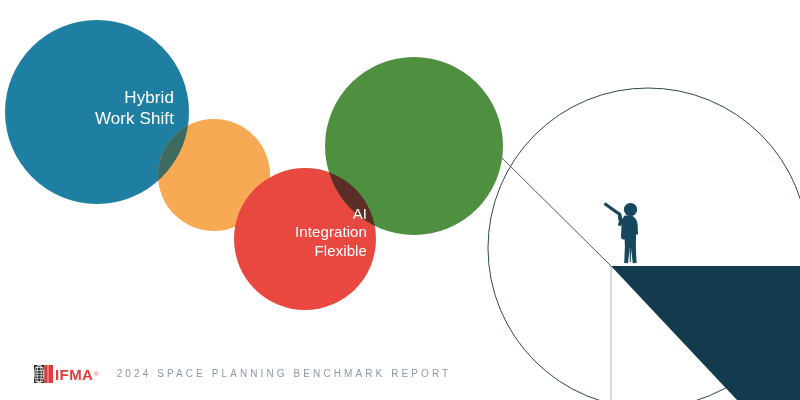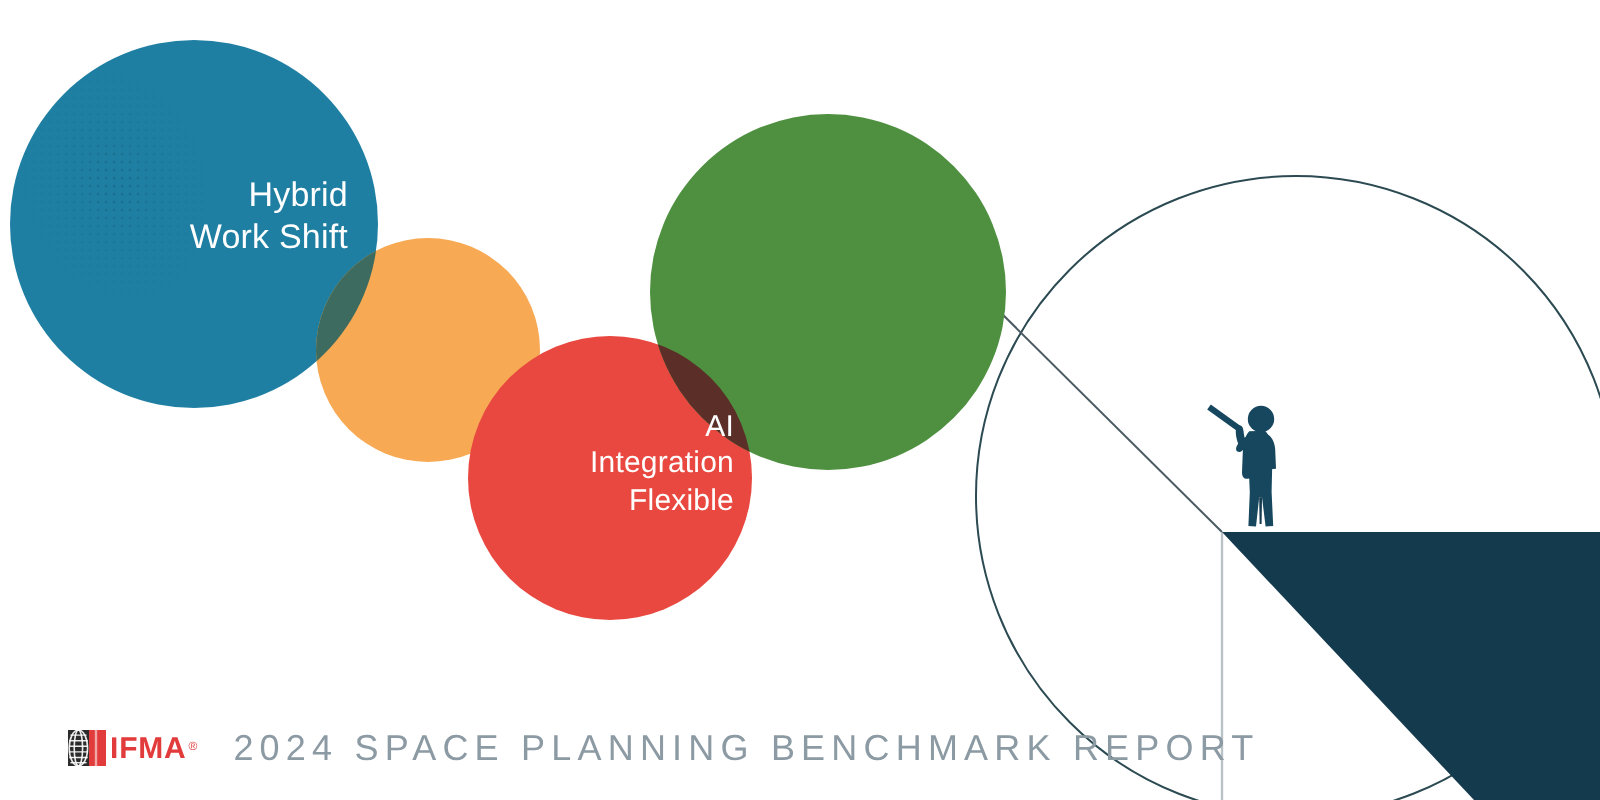--- a/index.html
+++ b/index.html
@@ -64,21 +64,21 @@
   }
   #ifma-tm {
     font-size: 6px;
     color: #e23b3b;
     vertical-align: super;
     margin-left: 1px;
     line-height: 1;
   }
   #report-title {
     margin-left: 18px;
-    font-size: 18px;
+    font-size: 10px;
     color: #8c9aa4;
     letter-spacing: 3.1px;
     white-space: nowrap;
     line-height: 1;
   }
 </style>
 </head>
 <body>
 
 <div id="stage">

